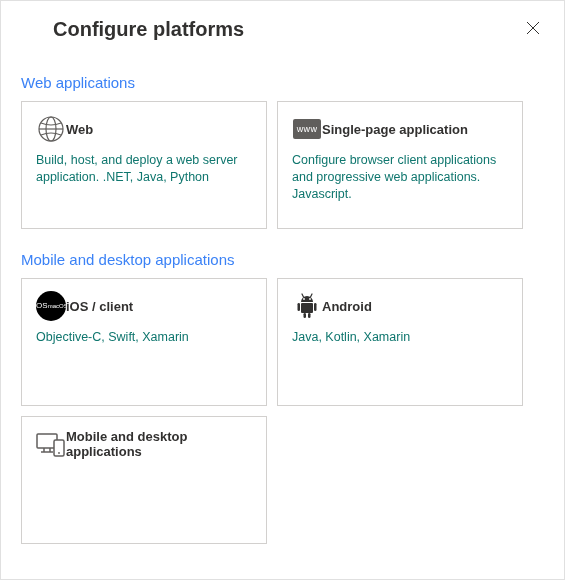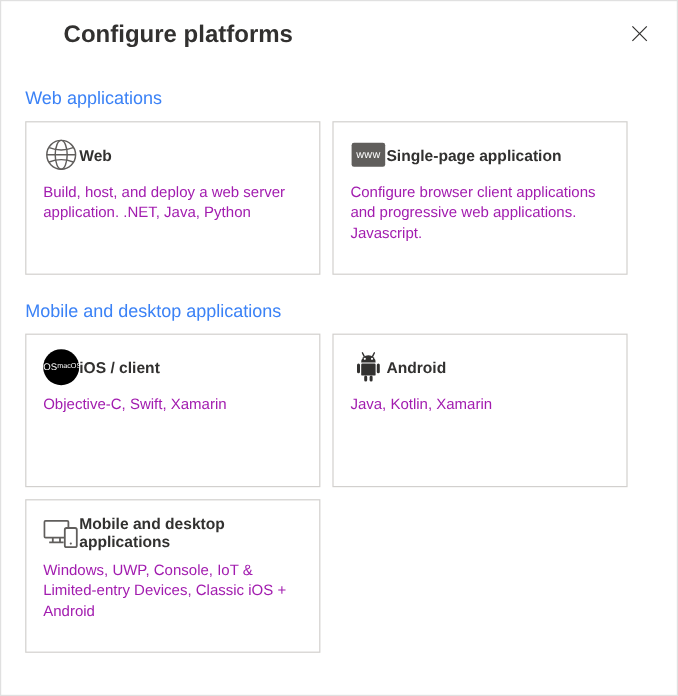--- a/index.html
+++ b/index.html
@@ -64,21 +64,21 @@
       align-items: center;
       margin-bottom: 8px;
     }
     .card-title {
       font-size: 13px;
       font-weight: 700;
       color: #323130;
     }
     .card-desc {
       font-size: 12.5px;
-      color: #a21caf;
+      color: #0f766e;
       line-height: 1.35;
     }
     .icon-slot {
       display: flex;
       align-items: center;
       justify-content: center;
       width: 30px;
       height: 30px;
       flex-shrink: 0;
     }
@@ -206,18 +206,17 @@
             <rect x="1" y="3" width="20" height="14" rx="1" fill="none" stroke="#605e5c" stroke-width="1.5"></rect>
             <line x1="8" y1="17" x2="8" y2="21" stroke="#605e5c" stroke-width="1.5"></line>
             <line x1="14" y1="17" x2="14" y2="21" stroke="#605e5c" stroke-width="1.5"></line>
             <line x1="5" y1="21" x2="17" y2="21" stroke="#605e5c" stroke-width="1.5"></line>
             <rect x="18" y="9" width="10" height="16" rx="1.5" fill="#fff" stroke="#605e5c" stroke-width="1.5"></rect>
             <circle cx="23" cy="22" r="0.9" fill="#605e5c"></circle>
           </svg>
         </span>
         <span class="card-title">Mobile and desktop applications</span>
       </div>
-      <div class="card-desc">Windows, UWP, Console, IoT &amp; Limited-entry Devices, Classic iOS + Android</div>
     </div>
 
   </div>
 
 </div>
 
 </body></html>

